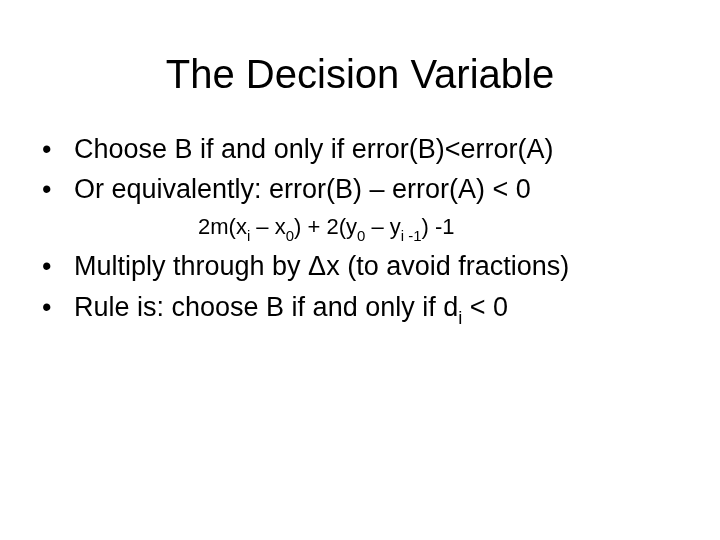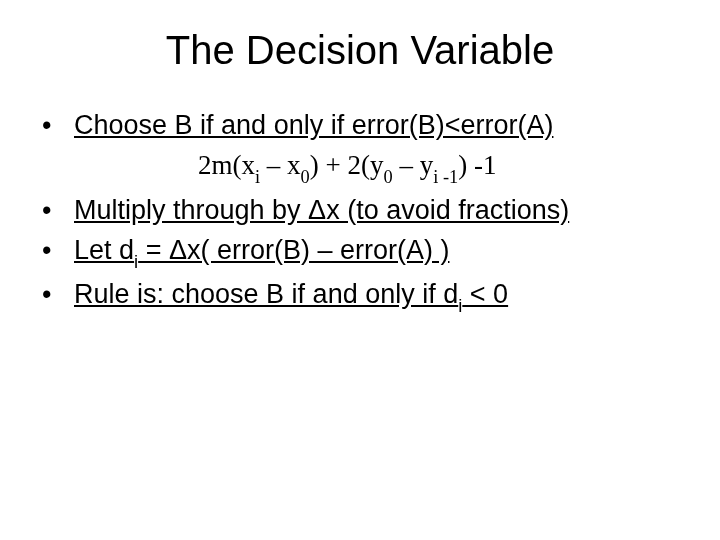--- a/index.html
+++ b/index.html
@@ -8,62 +8,61 @@
     background: #ffffff;
     font-family: Arial, Helvetica, sans-serif;
     color: #000000;
     padding: 28px 30px 30px 30px;
   }
   .title {
     font-size: 40px;
     text-align: center;
     margin-bottom: 34px;
     font-weight: normal;
+    margin-top: 24px;
   }
   ul.bullets {
     list-style: none;
     padding-left: 0;
   }
   ul.bullets > li {
     font-size: 27px;
     line-height: 1.35;
     padding-left: 44px;
     position: relative;
     margin-bottom: 4px;
-    text-decoration: underline;
   }
   ul.bullets > li::before {
     content: "•";
     position: absolute;
     left: 12px;
     top: 0;
     font-size: 27px;
   }
   .formula-line {
-    font-size: 27px;
+    font-size: 22px;
     line-height: 1.35;
     padding-left: 168px;
     margin-bottom: 4px;
-    font-family: Liberation Serif, serif;
   }
   .sub {
     font-size: 0.68em;
     vertical-align: sub;
     position: relative;
     top: 0.12em;
   }
 </style>
 </head>
 <body>
 
 <h1 class="title">The Decision Variable</h1>
 
 <ul class="bullets">
   <li>Choose  B  if and only if  error(B)&lt;error(A)</li>
+  <li>Or equivalently:   error(B) – error(A) &lt; 0</li>
 </ul>
 
 <div class="formula-line"><span>2m(x</span><span class="sub">i</span><span> – x</span><span class="sub">0</span><span>) + 2(y</span><span class="sub">0</span><span> – y</span><span class="sub">i -1</span><span>) -1</span></div>
 
 <ul class="bullets">
   <li>Multiply through by Δx (to avoid fractions)</li>
-  <li><span>Let  d</span><span class="sub">i</span><span>  =  Δx( error(B) – error(A) )</span></li>
   <li><span>Rule is: choose B if and only if  d</span><span class="sub">i</span><span> &lt; 0</span></li>
 </ul>
 
 </body></html>

